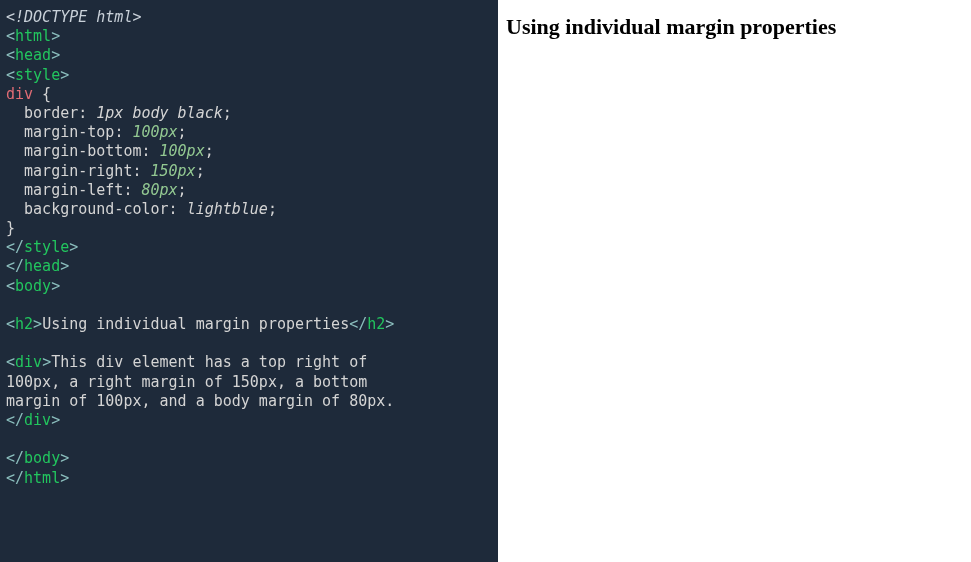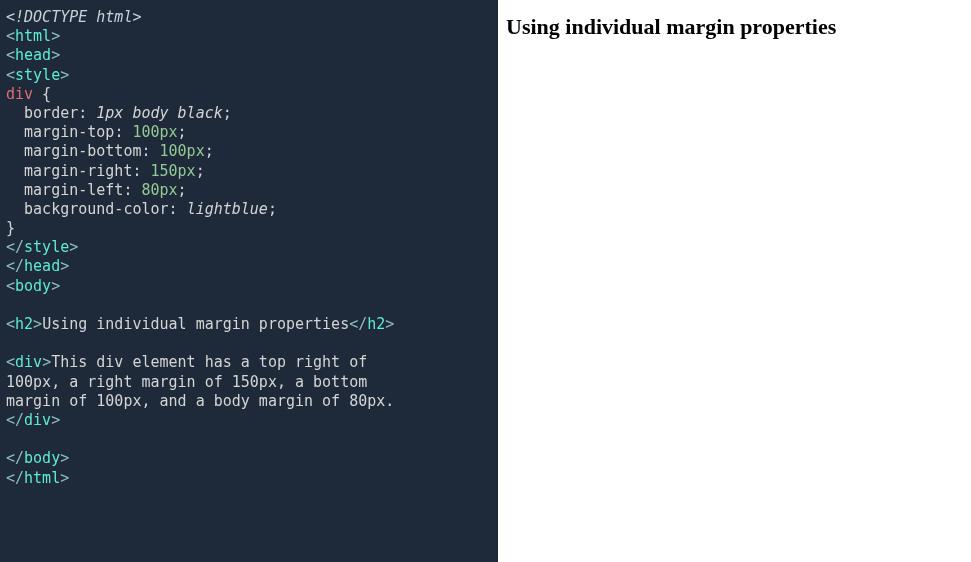--- a/index.html
+++ b/index.html
@@ -44,26 +44,26 @@
       margin-top: 100px;
       margin-bottom: 100px;
       margin-right: 150px;
       margin-left: 80px;
       background-color: lightblue;
       font-size: 15px;
       line-height: 1.35;
     }
     .tok-doctype { color: #c9d1d9; font-style: italic; }
     .tok-bracket { color: #8bbebd; }
-    .tok-tag { color: #5eead4; }
+    .tok-tag { color: #22c55e; }
     .tok-selector { color: #e06c75; }
     .tok-brace { color: #d4d4d4; }
     .tok-prop { color: #d4d4d4; text-align: right; }
     .tok-val-white { color: #d4d4d4; font-style: italic; }
-    .tok-val-green { color: #93c992; }
+    .tok-val-green { color: #93c992; font-style: italic; }
     .tok-text { color: #d4d4d4; }
   </style>
 </head>
 <body>
 
 <div class="code-panel"><span class="tok-doctype">&lt;!DOCTYPE html&gt;</span>
 <span class="tok-bracket">&lt;</span><span class="tok-tag">html</span><span class="tok-bracket">&gt;</span>
 <span class="tok-bracket">&lt;</span><span class="tok-tag">head</span><span class="tok-bracket">&gt;</span>
 <span class="tok-bracket">&lt;</span><span class="tok-tag">style</span><span class="tok-bracket">&gt;</span>
 <span><span class="tok-selector">div</span><span class="tok-brace"> {</span>

